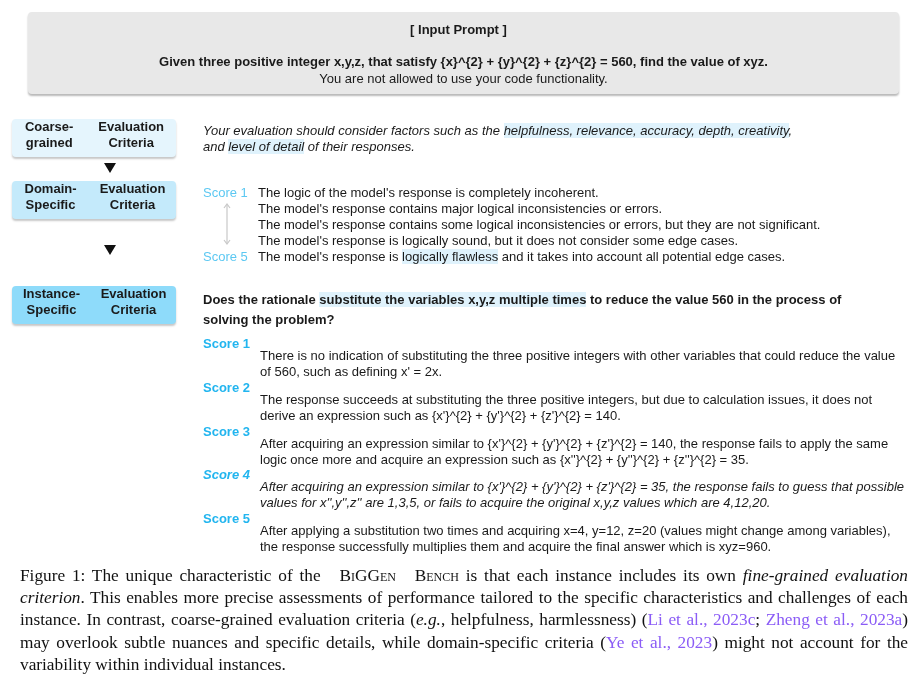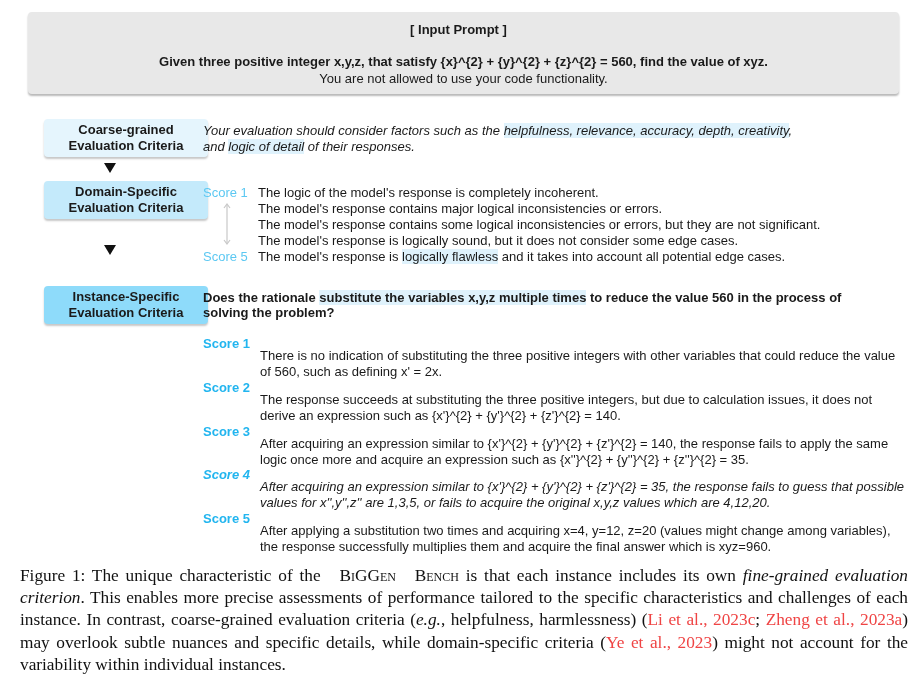--- a/index.html
+++ b/index.html
@@ -2,46 +2,46 @@
 <html><head>
 <meta charset="utf-8">
 <style>
   html, body { margin: 0; padding: 0; background: #ffffff; }
   body { width: 924px; height: 693px; position: relative; overflow: hidden; font-family: "Liberation Sans", "DejaVu Sans", sans-serif; color: #1a1a1a; }
   .prompt-box { position: absolute; left: 28px; top: 12px; width: 871px; height: 82px; background: #e8e8e8; border-radius: 4px; box-shadow: 0 2px 2px rgba(0,0,0,0.28); text-align: center; }
   .prompt-title { position: absolute; top: 10px; left: 0; right: 10px; font-size: 13px; font-weight: bold; }
   .prompt-q { position: absolute; top: 42px; left: 0; right: 0; font-size: 13px; font-weight: bold; }
   .prompt-note { position: absolute; top: 59px; left: 0; right: 0; font-size: 13px; }
 
-  .crit-box { position: absolute; left: 44px; width: 164px; height: 38px; border-radius: 4px; box-shadow: 0 2px 2px rgba(0,0,0,0.22); text-align: center; font-size: 13px; font-weight: bold; line-height: 16px; display: flex; flex-direction: column; justify-content: center; }
+  .crit-box { position: absolute; left: 12px; width: 164px; height: 38px; border-radius: 4px; box-shadow: 0 2px 2px rgba(0,0,0,0.22); text-align: center; font-size: 13px; font-weight: bold; line-height: 16px; display: flex; flex-direction: row; justify-content: center; }
   .crit-coarse { top: 119px; background: #e5f5fd; }
   .crit-domain { top: 181px; background: #c4eafb; }
   .crit-instance { top: 286px; background: #8edbfa; }
 
   .arrow-down { position: absolute; left: 104px; width: 0; height: 0; border-left: 6px solid transparent; border-right: 6px solid transparent; border-top: 10px solid #111; }
 
   .text-block { position: absolute; font-size: 13px; line-height: 16px; }
   .hl { background: #dff2fc; }
   .coarse-text { left: 203px; top: 123px; width: 700px; font-style: italic; }
 
   .domain-row { position: absolute; left: 203px; font-size: 13px; line-height: 16px; white-space: nowrap; }
   .score-light { color: #5cc8f2; position: absolute; left: 0; }
   .domain-desc { position: absolute; left: 55px; }
 
   .range-arrow { position: absolute; left: 226px; top: 203px; width: 2px; height: 42px; }
 
-  .instance-q { position: absolute; left: 203px; top: 290px; width: 680px; font-size: 13px; font-weight: bold; line-height: 15px; }
+  .instance-q { position: absolute; left: 203px; top: 290px; width: 680px; font-size: 13px; font-weight: bold; line-height: 20px; }
 
   .inst-row { position: absolute; left: 203px; width: 705px; font-size: 13px; line-height: 16px; }
   .inst-score { position: absolute; left: 0; top: 0; color: #22b5ef; font-weight: bold; }
   .inst-desc { margin-left: 57px; margin-top: 12px; }
 
   .caption { position: absolute; left: 20px; top: 565px; width: 888px; font-family: "Liberation Serif", "DejaVu Serif", serif; font-size: 17.3px; line-height: 22.2px; color: #111; text-align: justify; }
   .caption .sc { font-variant: small-caps; margin-left: 12px; }
-  .caption a { color: #ef4444; text-decoration: none; }
+  .caption a { color: #8b5cf6; text-decoration: none; }
 </style>
 </head>
 <body>
 
 <div class="prompt-box">
   <div class="prompt-title">[ Input Prompt ]</div>
   <div class="prompt-q">Given three positive integer x,y,z, that satisfy {x}^{2} + {y}^{2} + {z}^{2} = 560, find the value of xyz.</div>
   <div class="prompt-note">You are not allowed to use your code functionality.</div>
 </div>
 
@@ -57,21 +57,21 @@
 </div>
 <div class="arrow-down" style="top:245px;"></div>
 
 <div class="crit-box crit-instance">
   <span>Instance-Specific</span>
   <span>Evaluation Criteria</span>
 </div>
 
 <div class="text-block coarse-text">
   <span>Your evaluation should consider factors such as the </span><span class="hl">helpfulness, relevance, accuracy, depth, creativity</span><span>,</span><br>
-  <span>and </span><span class="hl">logic of detail</span><span> of their responses.</span>
+  <span>and </span><span class="hl">level of detail</span><span> of their responses.</span>
 </div>
 
 <div class="domain-row" style="top:185px;">
   <span class="score-light">Score 1</span>
   <span class="domain-desc">The logic of the model's response is completely incoherent.</span>
 </div>
 <div class="domain-row" style="top:201px;">
   <span class="domain-desc">The model's response contains major logical inconsistencies or errors.</span>
 </div>
 <div class="domain-row" style="top:217px;">

